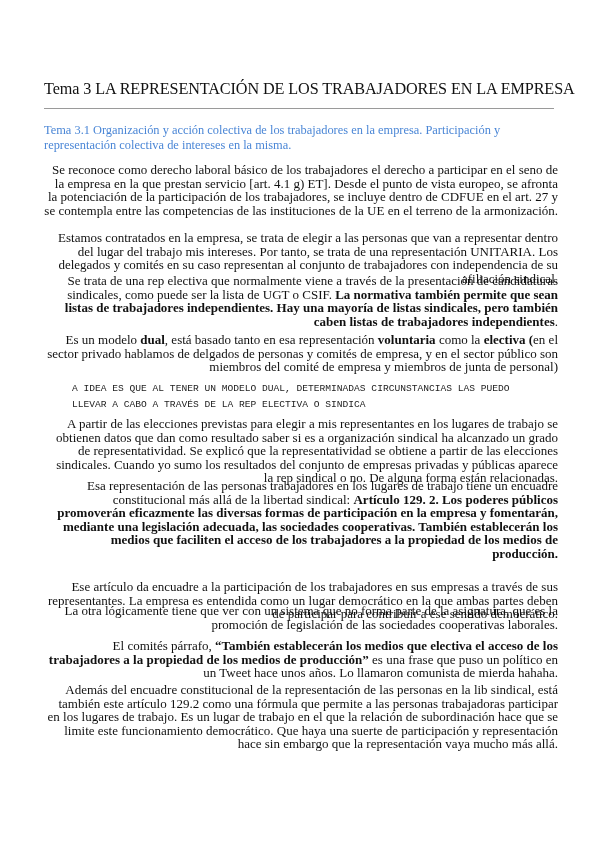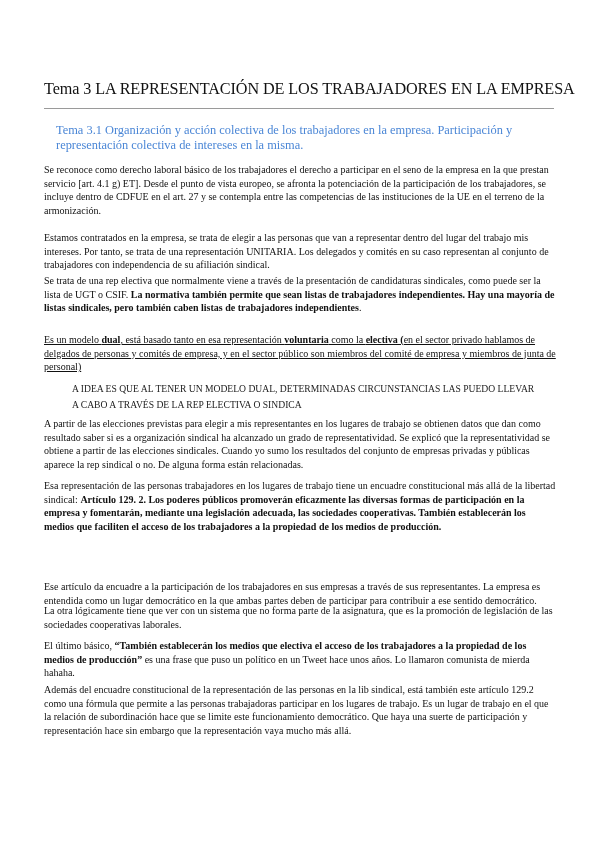--- a/index.html
+++ b/index.html
@@ -2,26 +2,26 @@
 <html><head>
 <meta charset="utf-8">
 <style>
   html, body { margin: 0; padding: 0; background: #ffffff; }
   body { width: 600px; height: 848px; position: relative; overflow: hidden;
          font-family: "Liberation Serif", "DejaVu Serif", serif; color: #111; }
   .page { position: absolute; left: 44px; top: 0; width: 514px; }
   .h1 { position: absolute; top: 80px; left: 0; font-size: 16.2px; font-weight: normal;
         margin: 0; letter-spacing: -0.1px; white-space: nowrap; color: #111; }
   .rule { position: absolute; top: 108px; left: 0; width: 510px; height: 1px; background: #9a9a9a; }
-  .h2 { position: absolute; top: 123px; left: 12px; width: 500px; font-size: 12.4px; line-height: 15px;
+  .h2 { position: absolute; top: 123px; left: 0; width: 500px; font-size: 12.4px; line-height: 15px;
         color: #4a86d6; margin: 0; font-weight: normal; }
-  .p { position: absolute; left: 0; width: 514px; font-size: 10px; line-height: 13.6px; margin: 0; }
+  .p { position: absolute; left: 0; width: 514px; font-size: 13px; line-height: 13.6px; margin: 0; text-align: right; }
   .p b { font-weight: bold; }
-  .u { text-decoration: underline; }
-  .note { position: absolute; left: 28px; width: 470px; font-family: Liberation Serif, serif;
+  .u { }
+  .note { position: absolute; left: 28px; width: 470px; font-family: Liberation Mono, monospace;
           font-size: 9.6px; line-height: 15.6px; margin: 0; color: #222; }
 </style>
 </head>
 <body>
 
 <div class="page">
   <h1 class="h1">Tema 3 LA REPRESENTACIÓN DE LOS TRABAJADORES EN LA EMPRESA</h1>
   <div class="rule"></div>
   <h2 class="h2">Tema 3.1 Organización y acción colectiva de los trabajadores en la empresa. Participación y representación colectiva de intereses en la misma.</h2>
 
@@ -36,16 +36,16 @@
   <p class="note" style="top:381px">A IDEA ES QUE AL TENER UN MODELO DUAL, DETERMINADAS CIRCUNSTANCIAS LAS PUEDO LLEVAR A CABO A TRAVÉS DE LA REP ELECTIVA O SINDICA</p>
 
   <p class="p" style="top:417px">A partir de las elecciones previstas para elegir a mis representantes en los lugares de trabajo se obtienen datos que dan como resultado saber si es a organización sindical ha alcanzado un grado de representatividad. Se explicó que la representatividad se obtiene a partir de las elecciones sindicales. Cuando yo sumo los resultados del conjunto de empresas privadas y públicas aparece la rep sindical o no. De alguna forma están relacionadas.</p>
 
   <p class="p" style="top:479px"><span>Esa representación de las personas trabajadores en los lugares de trabajo tiene un encuadre constitucional más allá de la libertad sindical: </span><b>Artículo 129. 2. Los poderes públicos promoverán eficazmente las diversas formas de participación en la empresa y fomentarán, mediante una legislación adecuada, las sociedades cooperativas. También establecerán los medios que faciliten el acceso de los trabajadores a la propiedad de los medios de producción.</b></p>
 
   <p class="p" style="top:580px">Ese artículo da encuadre a la participación de los trabajadores en sus empresas a través de sus representantes. La empresa es entendida como un lugar democrático en la que ambas partes deben de participar para contribuir a ese sentido democrático.</p>
 
   <p class="p" style="top:604px">La otra lógicamente tiene que ver con un sistema que no forma parte de la asignatura, que es la promoción de legislación de las sociedades cooperativas laborales.</p>
 
-  <p class="p" style="top:639px"><span>El último básico, </span><b>“También establecerán los medios que electiva el acceso de los trabajadores a la propiedad de los medios de producción”</b><span> es una frase que puso un político en un Tweet hace unos años. Lo llamaron comunista de mierda hahaha.</span></p>
+  <p class="p" style="top:639px"><span>El comités párrafo, </span><b>“También establecerán los medios que electiva el acceso de los trabajadores a la propiedad de los medios de producción”</b><span> es una frase que puso un político en un Tweet hace unos años. Lo llamaron comunista de mierda hahaha.</span></p>
 
   <p class="p" style="top:683px">Además del encuadre constitucional de la representación de las personas en la lib sindical, está también este artículo 129.2 como una fórmula que permite a las personas trabajadoras participar en los lugares de trabajo. Es un lugar de trabajo en el que la relación de subordinación hace que se limite este funcionamiento democrático. Que haya una suerte de participación y representación hace sin embargo que la representación vaya mucho más allá.</p>
 </div>
 
 </body></html>

